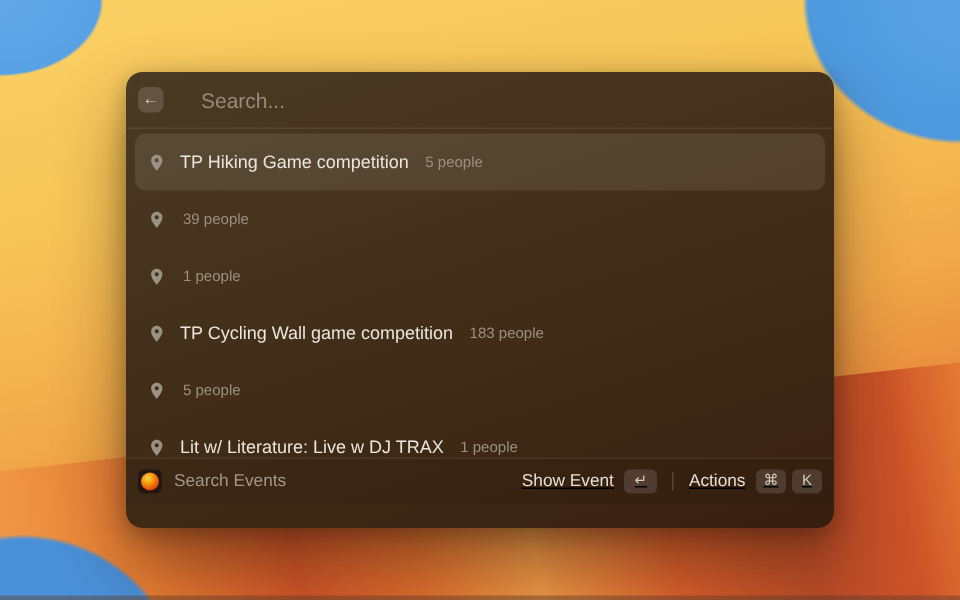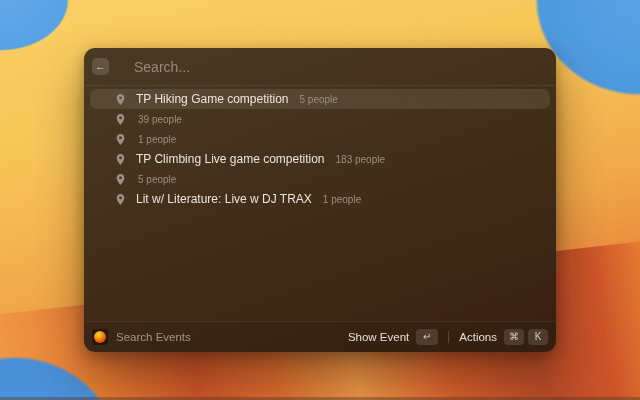--- a/index.html
+++ b/index.html
@@ -83,44 +83,44 @@
     font-family: "Liberation Sans", sans-serif;
     font-size: 14px;
     color: #e9e2d8;
     caret-color: #e9e2d8;
   }
   .search-input::placeholder { color: var(--placeholder-text, #97897b); opacity: 1; }
 
   
   .list { padding: 3px 6px; }
   .row {
-    height: 20px;
+    height: 38px;
     display: flex; align-items: center;
     gap: 9px;
-    padding: 0 24px;
+    padding: 0 8px;
     border-radius: 7px;
     cursor: pointer;
   }
   .row.selected { background: var(--selection-overlay, rgba(255,255,255,0.09)); }
   .pin { width: 13px; height: 13px; flex: 0 0 auto; display: flex; align-items: center; }
   .row-title {
     font-size: 12px; font-weight: 500;
     color: var(--title-text, #ebe5dd);
     white-space: pre;
   }
   .row-people {
     font-size: 10px;
     color: var(--muted-text, #9c9083);
     white-space: nowrap;
     margin-left: 2px;
   }
 
   
   .footer {
-    position: absolute; left: 0; right: 0; bottom: 0; height: 30px;
+    position: absolute; left: 0; right: 0; bottom: 16px; height: 30px;
     display: flex; align-items: center;
     padding: 0 8px;
     border-top: 1px solid rgba(255,255,255,0.08);
     background: rgba(0,0,0,0.06);
   }
   .app-icon {
     width: 16px; height: 16px; border-radius: 4px;
     background: #241710;
     display: flex; align-items: center; justify-content: center;
     flex: 0 0 auto;
@@ -134,21 +134,21 @@
     margin-left: 8px;
     font-size: 11.5px;
     color: #a3978a;
   }
   .footer-right {
     margin-left: auto;
     display: flex; align-items: center; gap: 8px;
   }
   .action-group {
     display: flex; align-items: center; gap: 7px;
-    cursor: pointer; border-radius: 5px; padding: 2px 0;
+    cursor: pointer; border-radius: 5px; padding: 2px 0; text-decoration: underline;
   }
   .action-label {
     font-size: 11.5px; font-weight: 500;
     color: #e7dfd5;
   }
   .keycap {
     min-width: 16px; height: 16px;
     padding: 0 2px;
     border-radius: 4px;
     background: rgba(255,255,255,0.13);
@@ -210,21 +210,21 @@
       </svg>
     </span>
     <span class="row-people">1 people</span>
   </div>
       <div class="row">
     <span class="pin">
       <svg viewBox="0 0 24 24" width="13" height="13">
         <path d="M12 2C8.13 2 5 5.13 5 9c0 5.25 7 13 7 13s7-7.75 7-13c0-3.87-3.13-7-7-7zm0 9.6A2.6 2.6 0 1 1 12 6.4a2.6 2.6 0 0 1 0 5.2z" fill="#9b9086"></path>
       </svg>
     </span>
-    <span class="row-title">TP Climbing Live game competition</span>
+    <span class="row-title">TP Cycling Wall game competition</span>
     <span class="row-people">183 people</span>
   </div>
       <div class="row">
     <span class="pin">
       <svg viewBox="0 0 24 24" width="13" height="13">
         <path d="M12 2C8.13 2 5 5.13 5 9c0 5.25 7 13 7 13s7-7.75 7-13c0-3.87-3.13-7-7-7zm0 9.6A2.6 2.6 0 1 1 12 6.4a2.6 2.6 0 0 1 0 5.2z" fill="#9b9086"></path>
       </svg>
     </span>
     <span class="row-people">5 people</span>
   </div>

